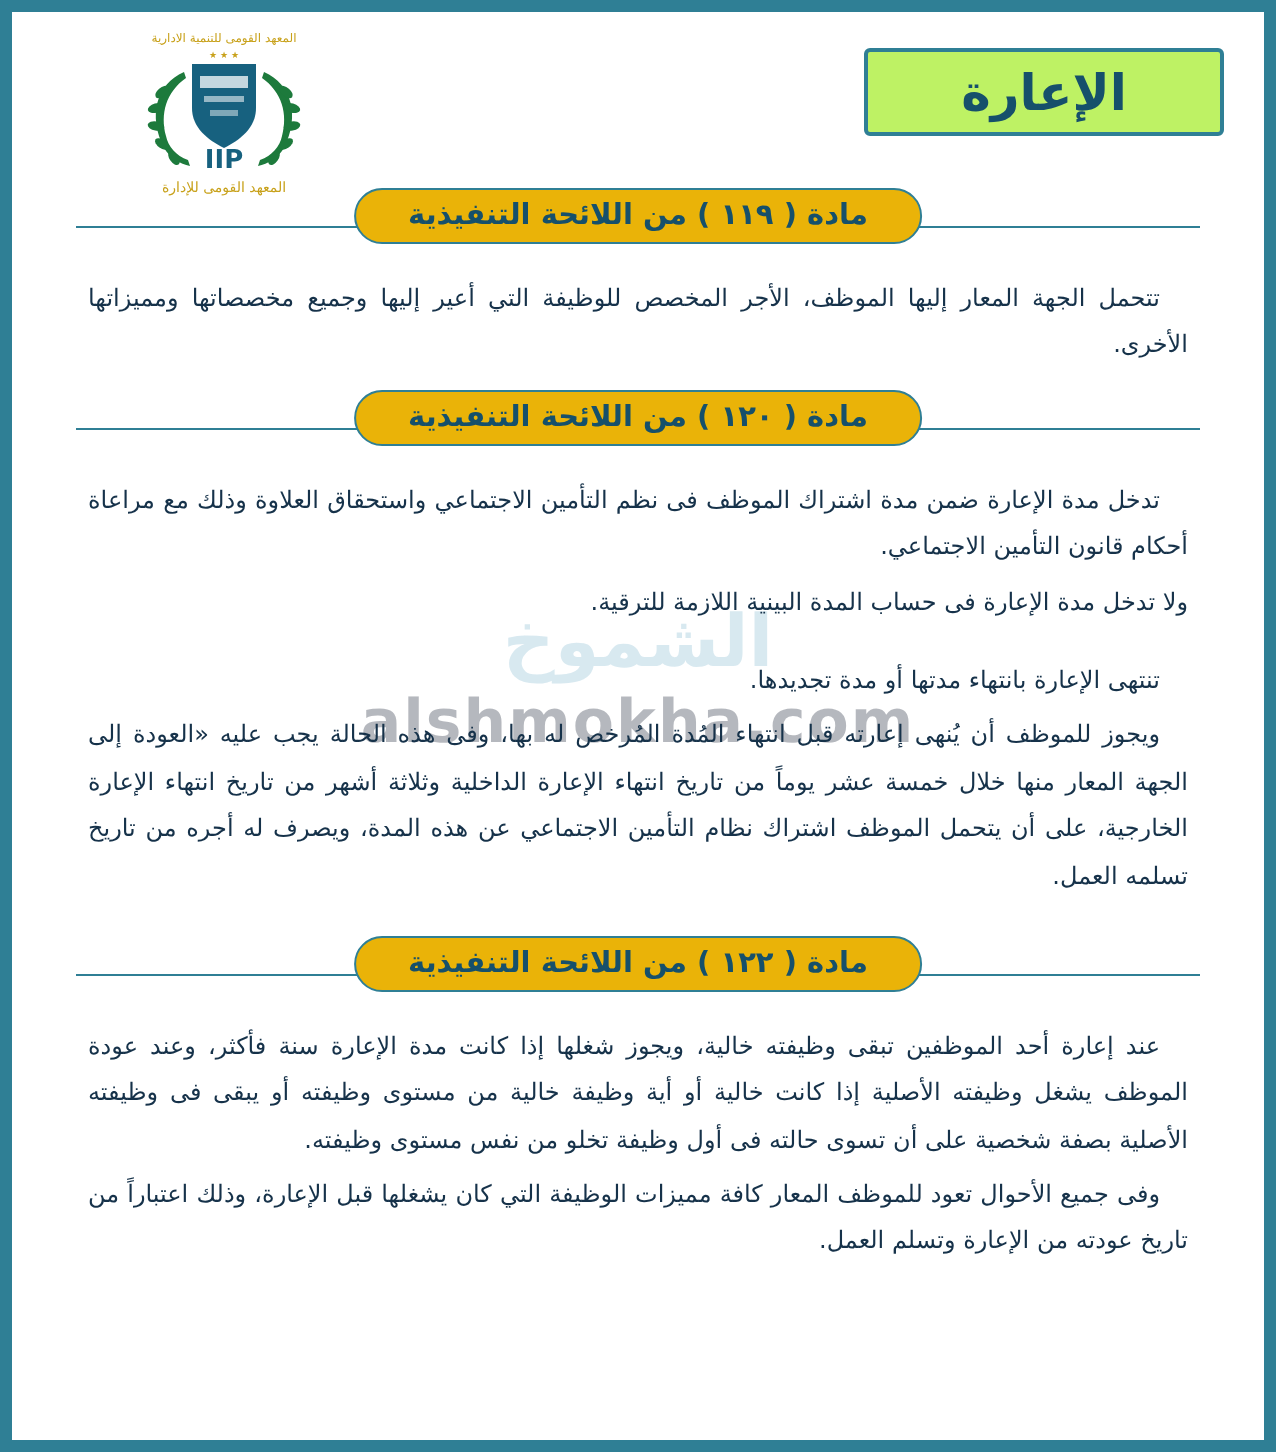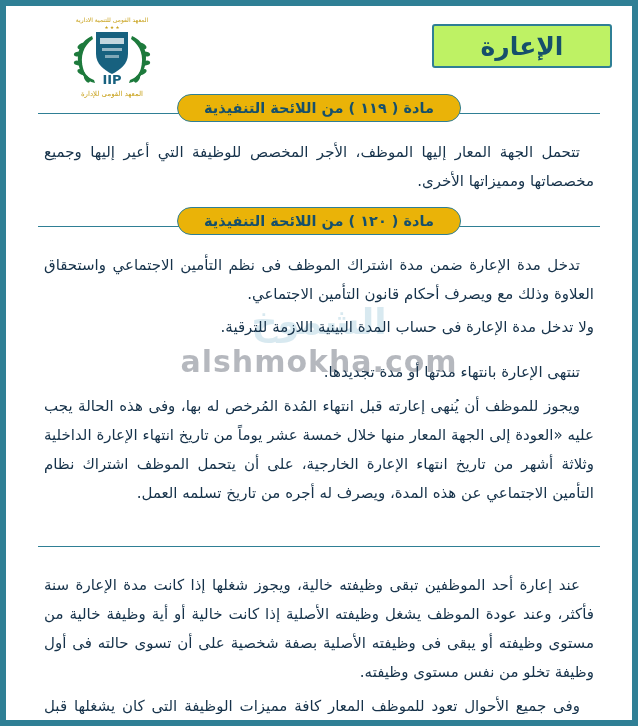--- a/index.html
+++ b/index.html
@@ -109,21 +109,21 @@
     padding: 5px 26px;
     font-size: 14.5px;
     font-weight: bold;
     color: #16506b;
     white-space: nowrap;
   }
 
   
   .body-text {
     font-family: "DejaVu Sans", sans-serif;
-    font-size: 15px;
+    font-size: 12px;
     line-height: 1.95;
     color: #16324a;
     text-align: justify;
     text-align-last: right;
     padding: 0 6px;
     margin: 0 0 4px 0;
   }
   .body-text.indent { text-indent: 14px; }
 
   
@@ -220,32 +220,33 @@
           <div class="pill">مادة ( ١١٩ ) من اللائحة التنفيذية</div>
         </div>
         <p class="body-text indent">تتحمل الجهة المعار إليها الموظف، الأجر المخصص للوظيفة التي أعير إليها وجميع مخصصاتها ومميزاتها الأخرى.</p>
       </div>
 
       <div class="section" style="margin-top:3px;">
         <div class="heading-wrap">
           <div class="heading-rule"></div>
           <div class="pill">مادة ( ١٢٠ ) من اللائحة التنفيذية</div>
         </div>
-        <p class="body-text indent">تدخل مدة الإعارة ضمن مدة اشتراك الموظف فى نظم التأمين الاجتماعي واستحقاق العلاوة وذلك مع ويصرف أحكام قانون التأمين الاجتماعي.</p>
+        <p class="body-text indent">تدخل مدة الإعارة ضمن مدة اشتراك الموظف فى نظم التأمين الاجتماعي واستحقاق العلاوة وذلك مع مراعاة أحكام قانون التأمين الاجتماعي.</p>
         <p class="body-text">ولا تدخل مدة الإعارة فى حساب المدة البينية اللازمة للترقية.</p>
       </div>
 
       <div class="section" style="margin-top:16px;">
         <p class="body-text indent">تنتهى الإعارة بانتهاء مدتها أو مدة تجديدها.</p>
         <p class="body-text indent">ويجوز للموظف أن يُنهى إعارته قبل انتهاء المُدة المُرخص له بها، وفى هذه الحالة يجب عليه «العودة إلى الجهة المعار منها خلال خمسة عشر يوماً من تاريخ انتهاء الإعارة الداخلية وثلاثة أشهر من تاريخ انتهاء الإعارة الخارجية، على أن يتحمل الموظف اشتراك نظام التأمين الاجتماعي عن هذه المدة، ويصرف له أجره من تاريخ تسلمه العمل.</p>
       </div>
 
       <div class="section" style="margin-top:18px;">
         <div class="heading-wrap">
           <div class="heading-rule"></div>
+          <div class="pill">مادة ( ١٢٢ ) من اللائحة التنفيذية</div>
         </div>
         <p class="body-text indent">عند إعارة أحد الموظفين تبقى وظيفته خالية، ويجوز شغلها إذا كانت مدة الإعارة سنة فأكثر، وعند عودة الموظف يشغل وظيفته الأصلية إذا كانت خالية أو أية وظيفة خالية من مستوى وظيفته أو يبقى فى وظيفته الأصلية بصفة شخصية على أن تسوى حالته فى أول وظيفة تخلو من نفس مستوى وظيفته.</p>
         <p class="body-text indent">وفى جميع الأحوال تعود للموظف المعار كافة مميزات الوظيفة التي كان يشغلها قبل الإعارة، وذلك اعتباراً من تاريخ عودته من الإعارة وتسلم العمل.</p>
       </div>
 
     </div>
   </div>
 </div>
 
 </body></html>

